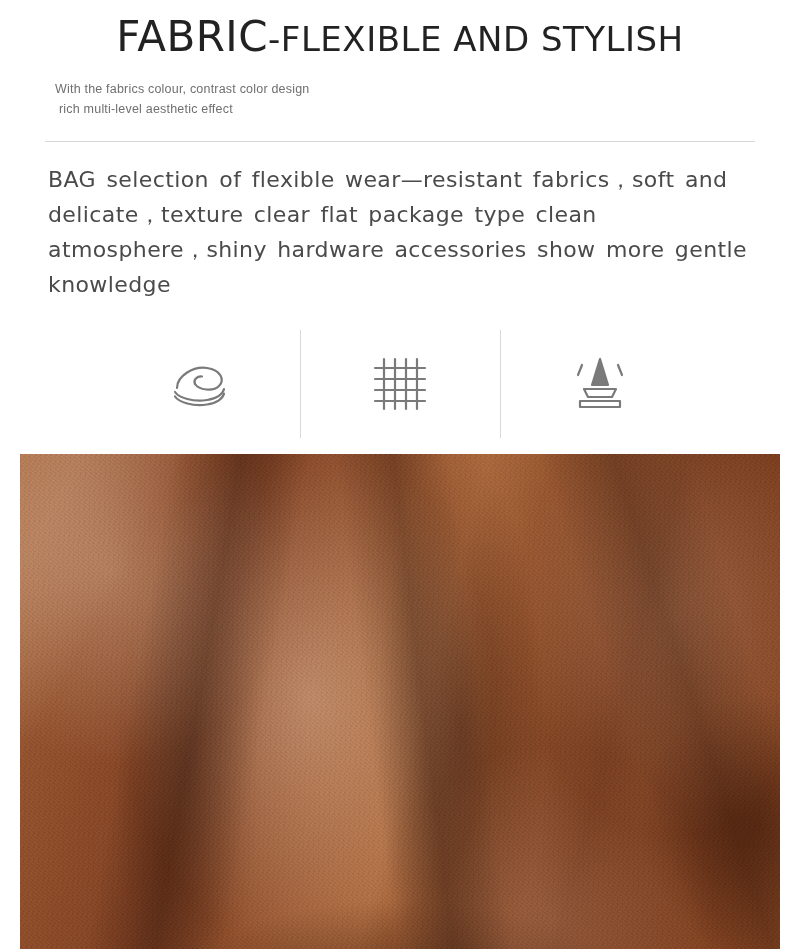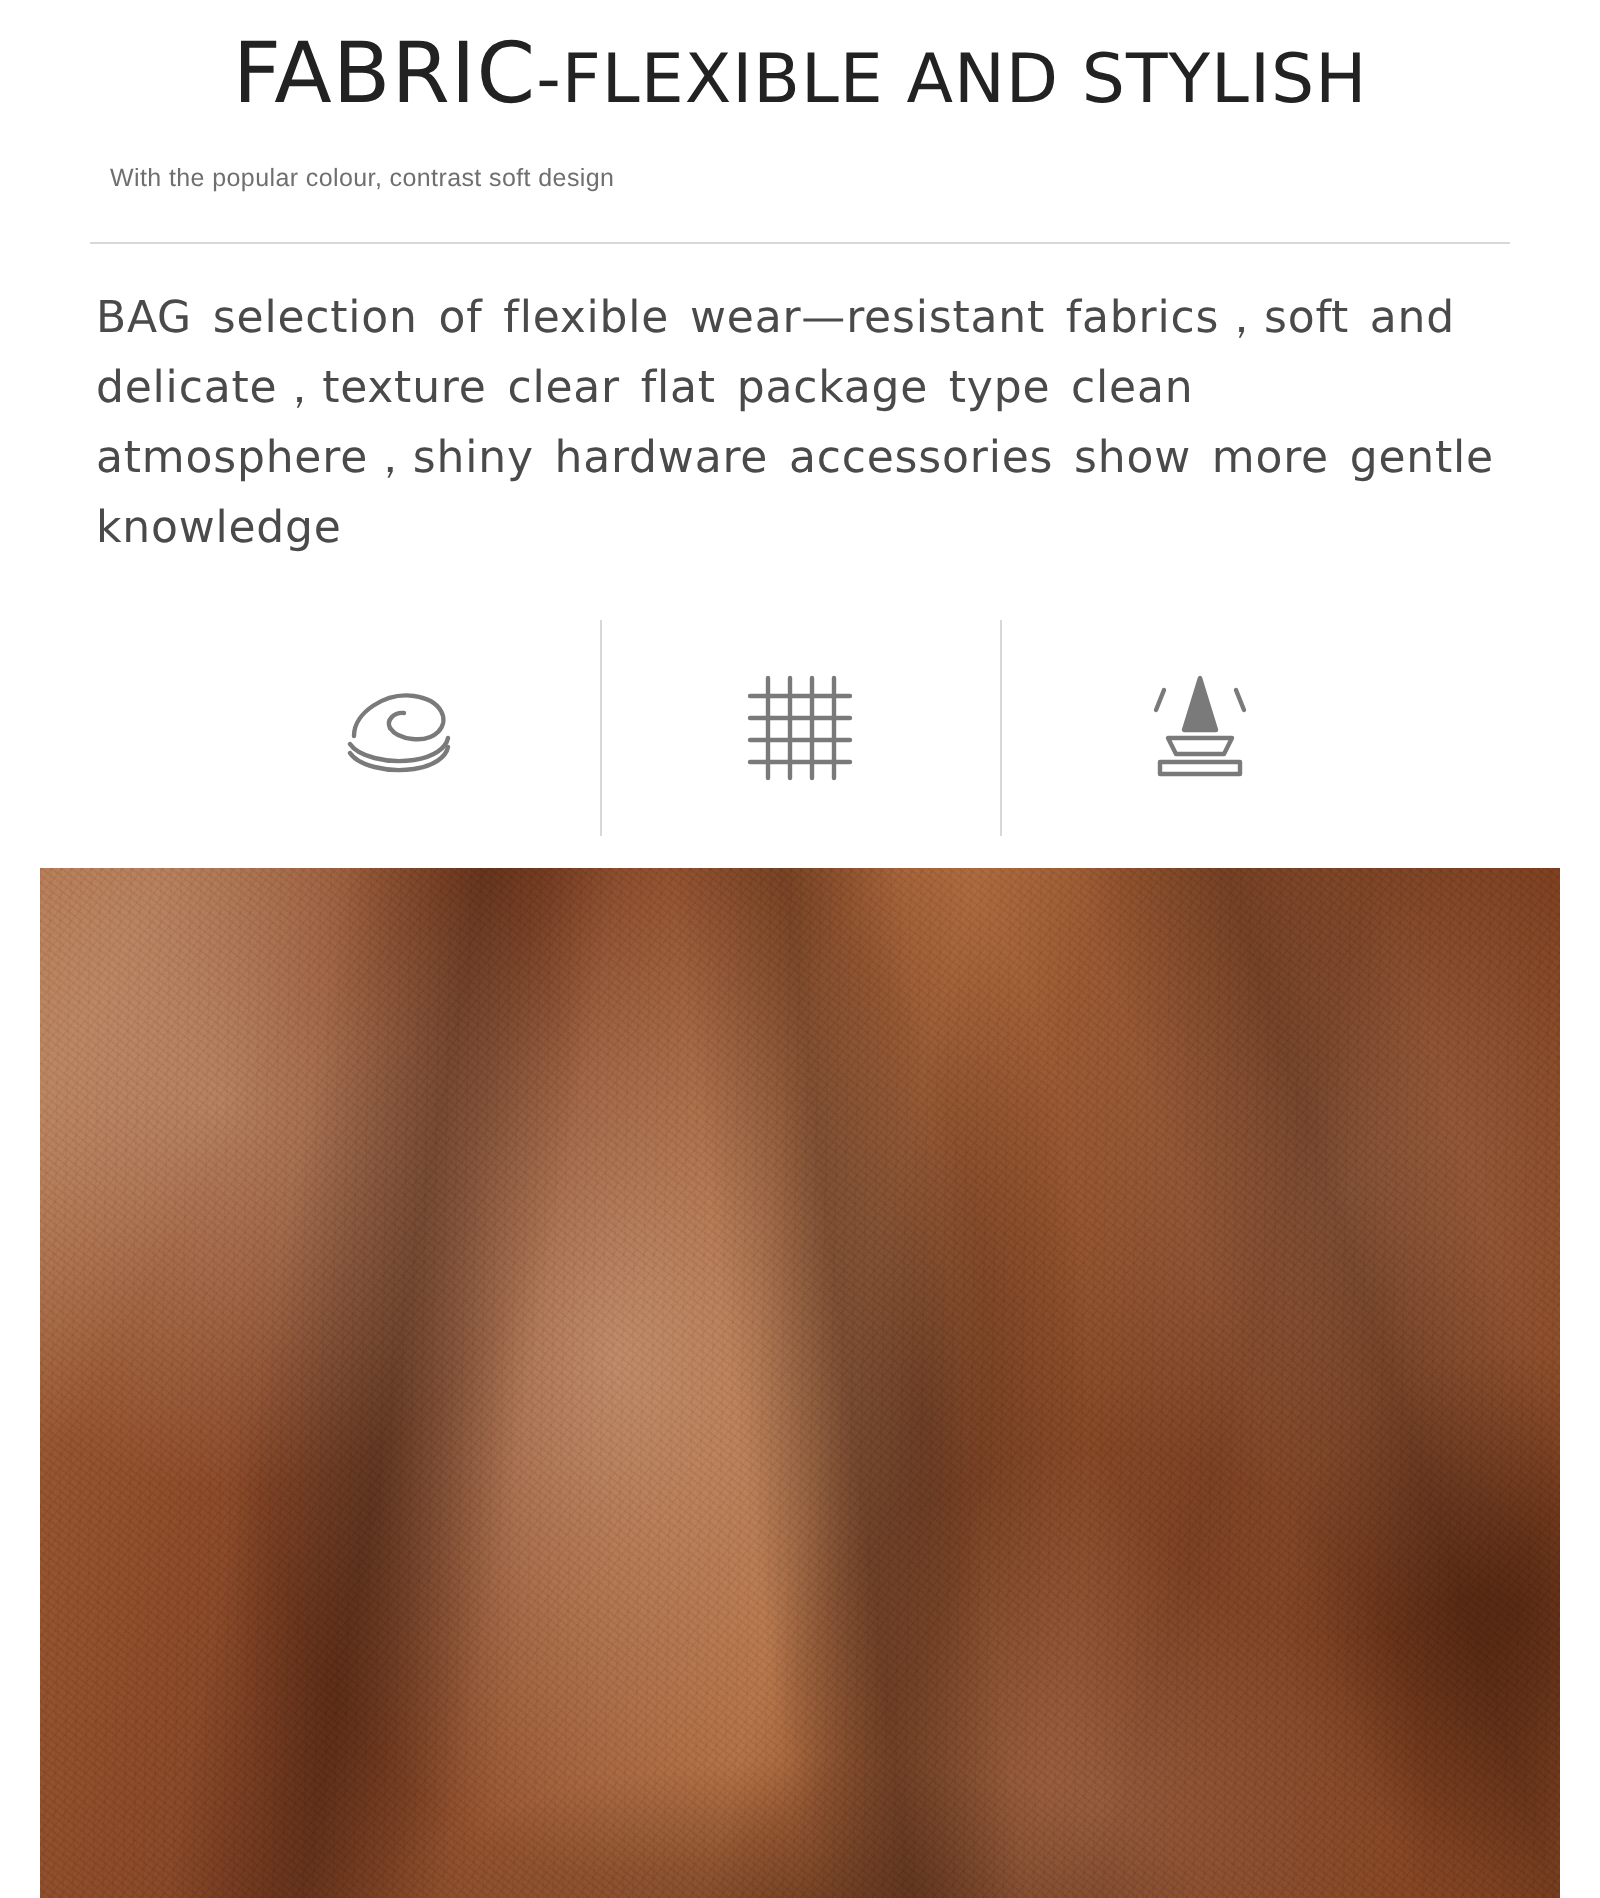--- a/index.html
+++ b/index.html
@@ -158,21 +158,22 @@
 </head>
 <body>
 
 <div class="page">
 
   <div class="heading">
     <span class="h-main">FABRIC</span><span class="h-sub">-FLEXIBLE AND STYLISH</span>
   </div>
 
   <div class="subtitles">
-    <div class="line">With the popular colour, contrast soft design</div>
+    <div class="line">With the fabrics colour, contrast color design</div>
+    <div class="line second">rich multi-level aesthetic effect</div>
   </div>
 
   <div class="divider"></div>
 
   <div class="paragraph">BAG selection of flexible wear—resistant fabrics，soft and delicate，texture clear flat package type clean atmosphere，shiny hardware accessories show more gentle knowledge</div>
 
   <div class="icon-row">
 
     <div class="icon-cell">
       <span>

